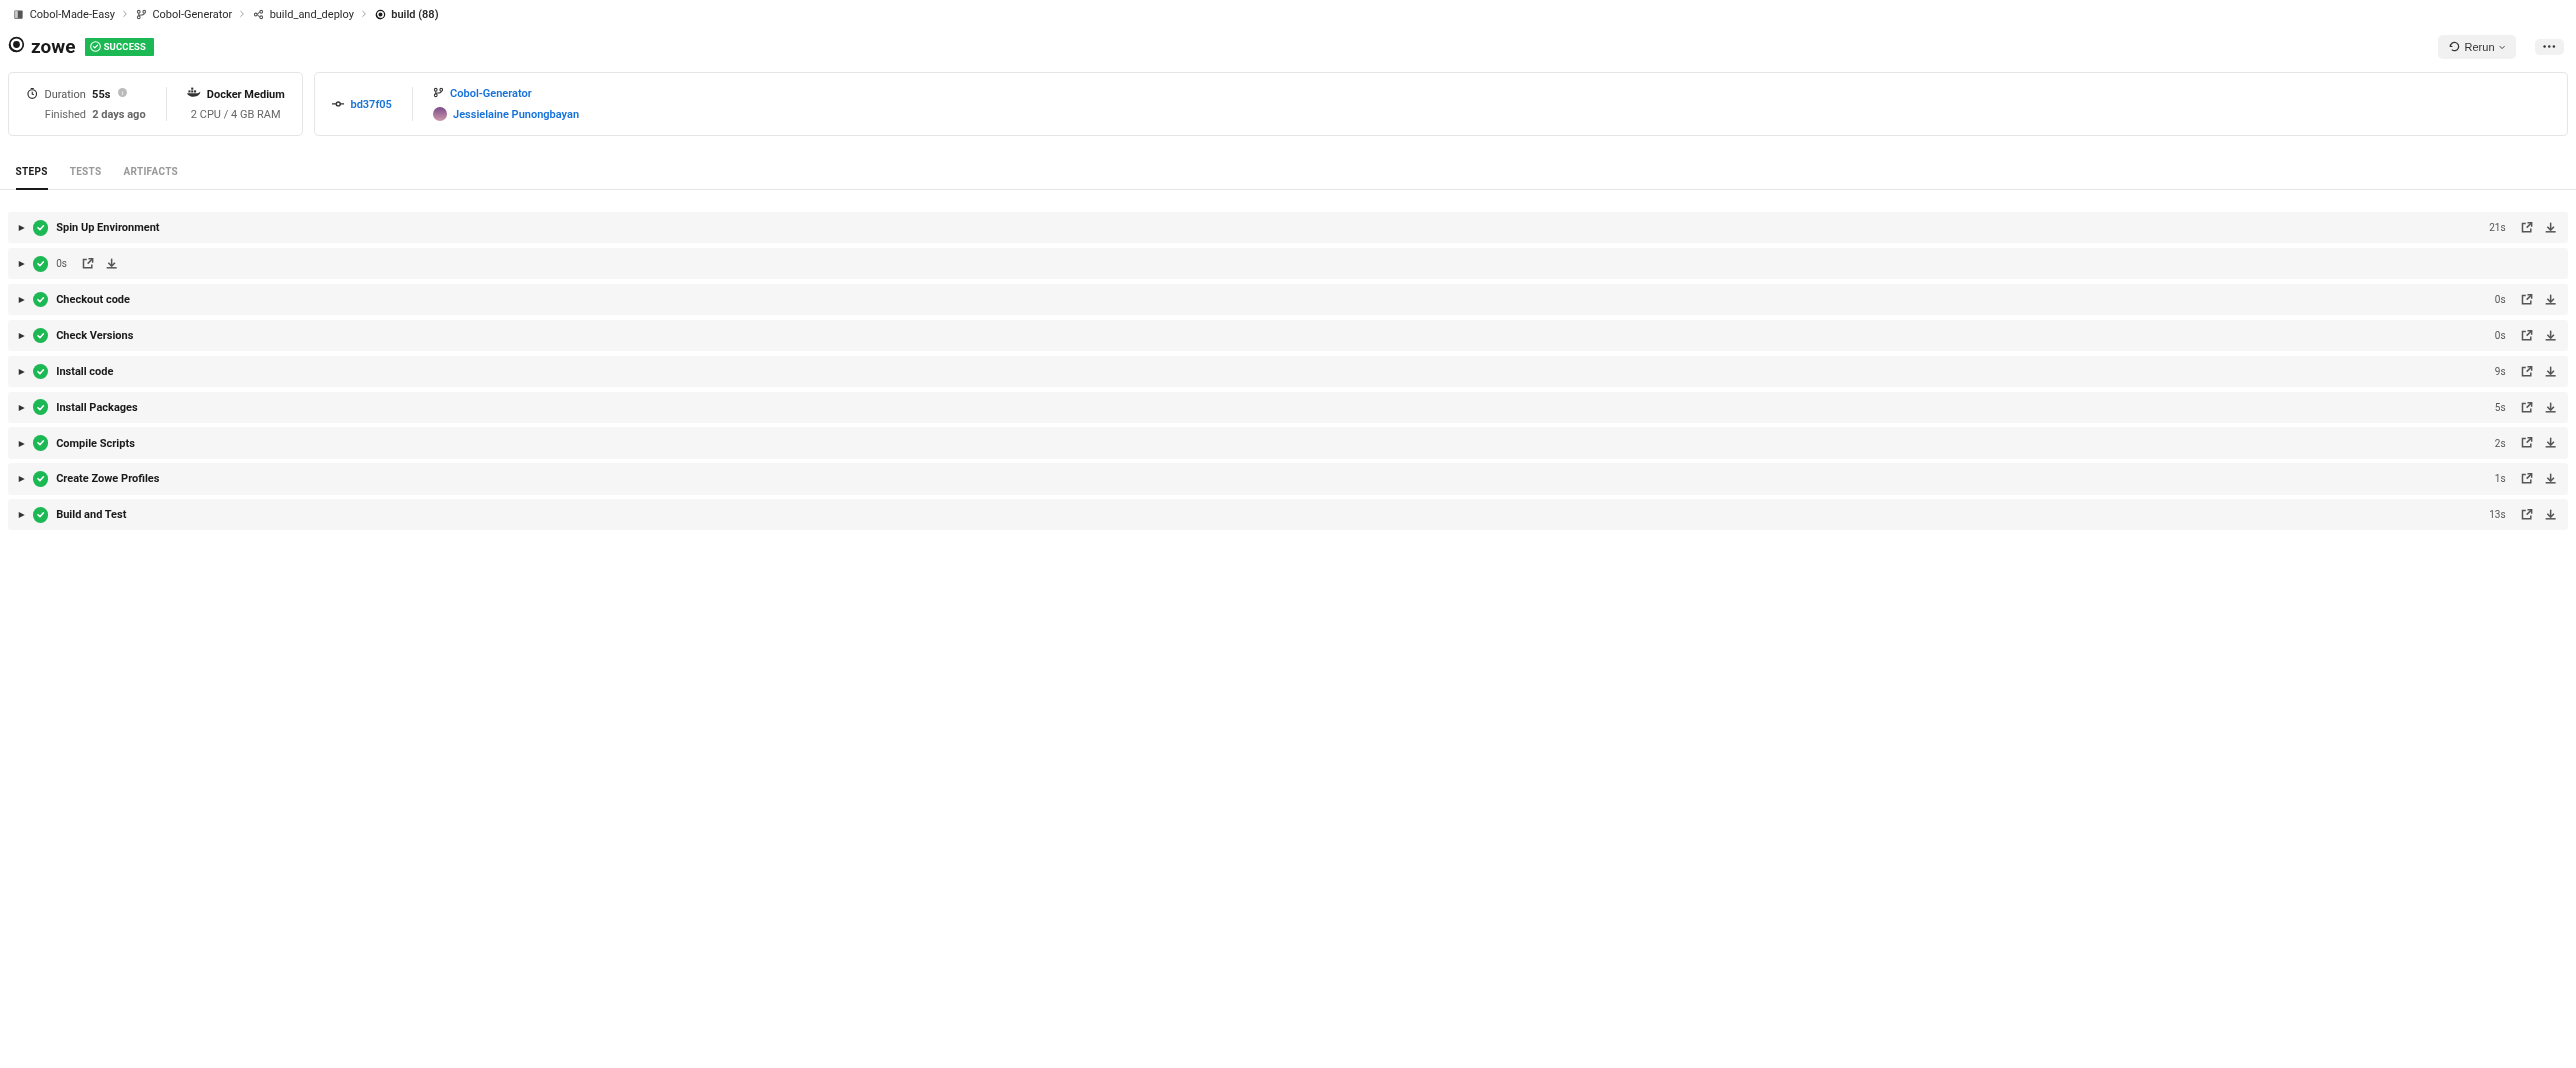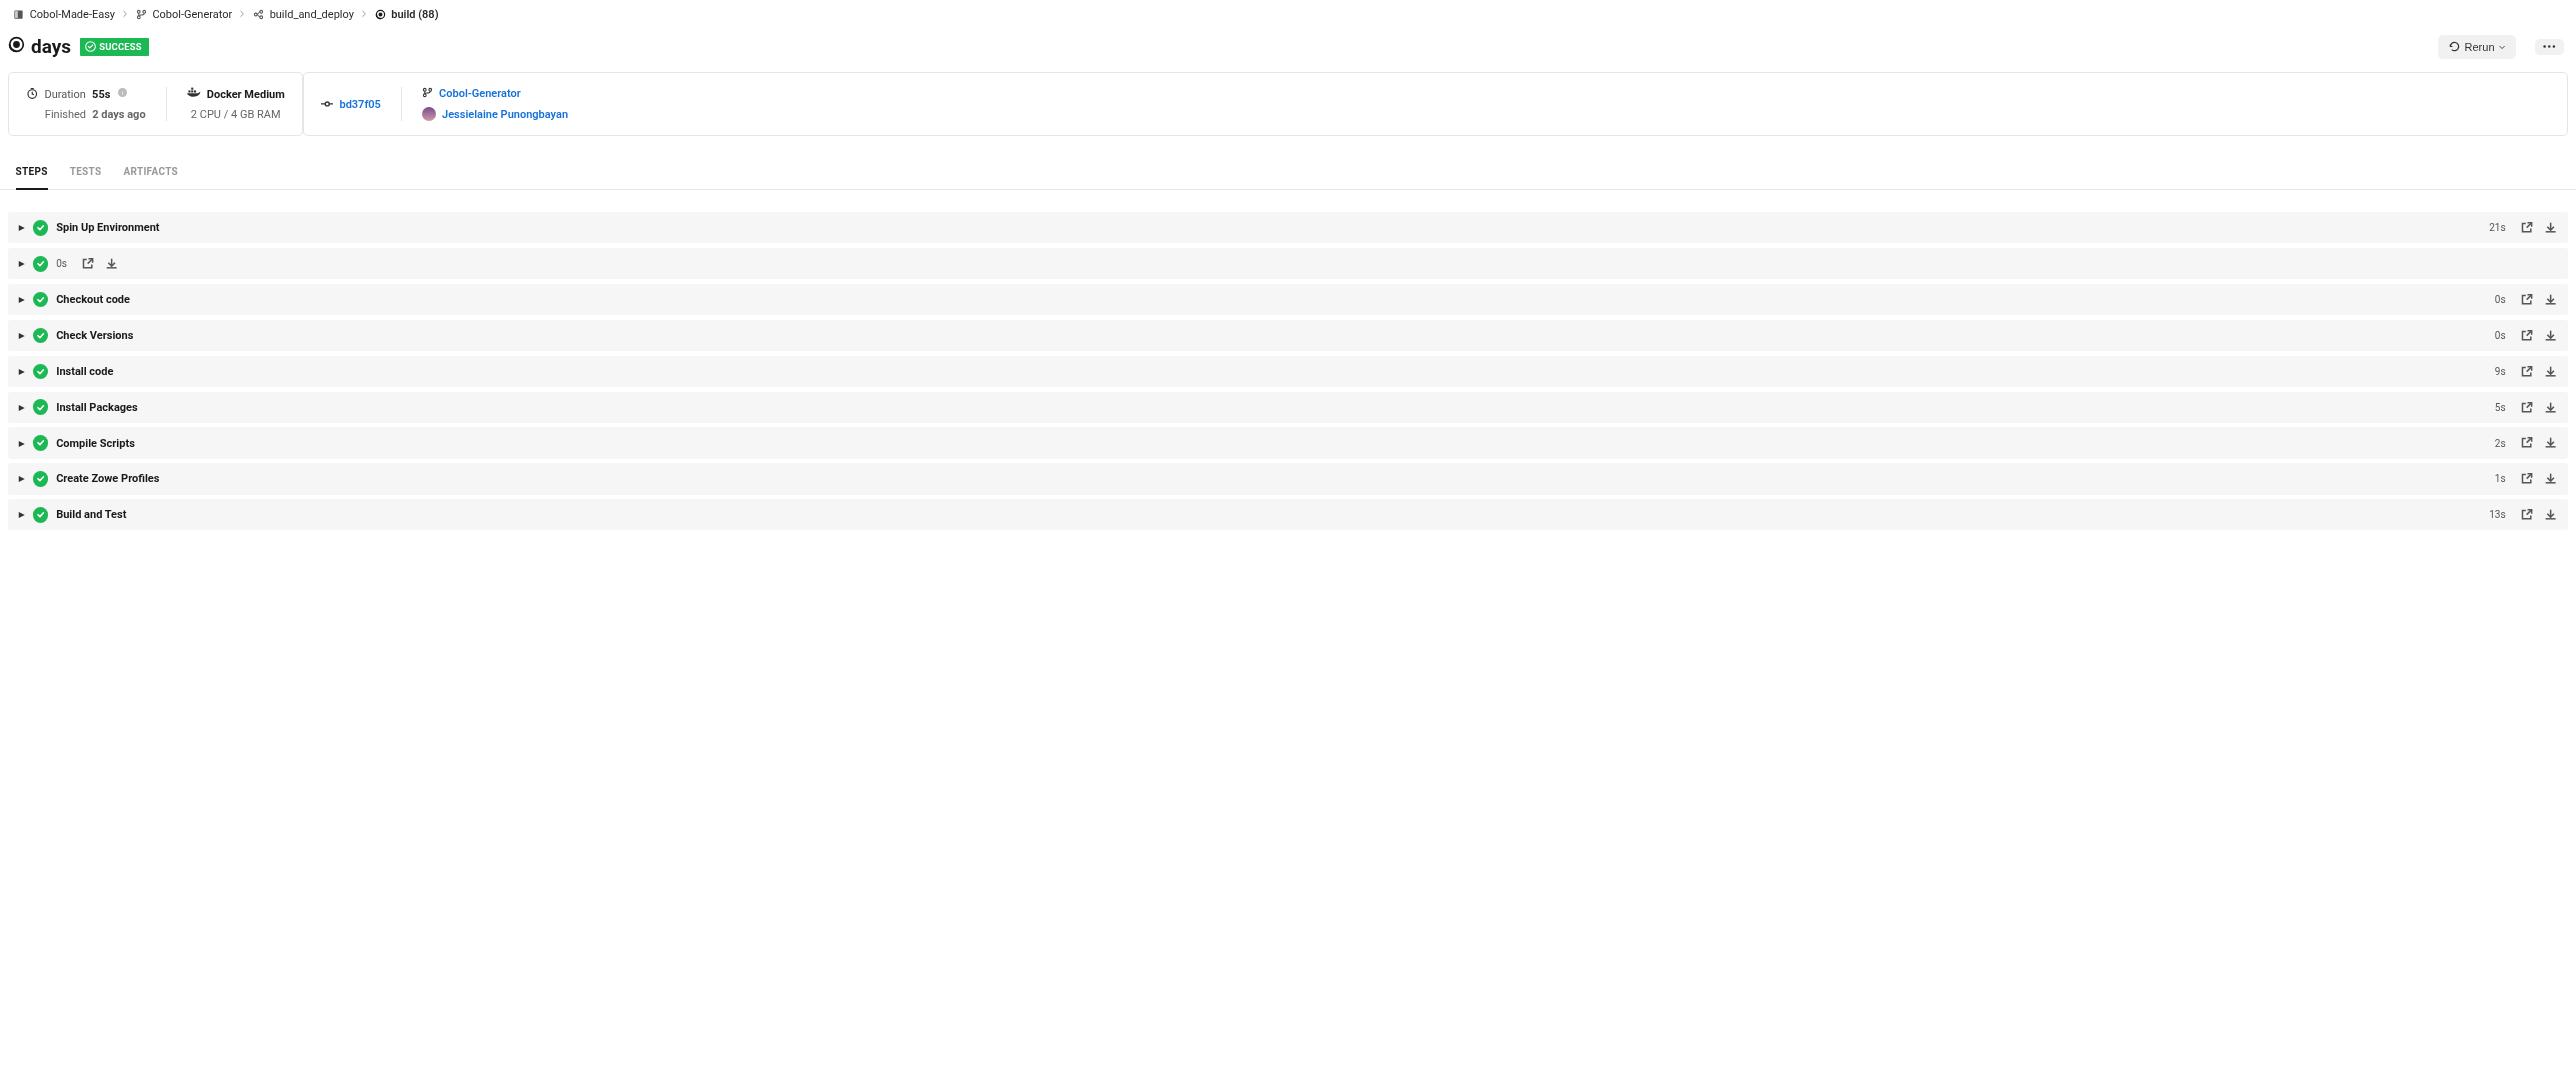--- a/index.html
+++ b/index.html
@@ -81,20 +81,21 @@
       align-items: center;
       gap: 4.7px;
       font-weight: 500;
       color: #333;
     }
     .btn-icon-only {
       padding: 6.2px 7.8px;
     }
     .info-row {
       display: flex;
+      gap: 11px;
       padding: 0 7.8px 4.7px;
     }
     .info-card {
       border: 0.8px solid #e5e5e5;
       border-radius: 4.7px;
       display: flex;
       align-items: stretch;
       padding: 14px 17px;
       gap: 20px;
     }
@@ -265,21 +266,21 @@
 <div class="header-row">
   <div class="header-left">
     <div class="build-title">
       <span>
         <svg viewBox="0 0 20 20" width="17" height="17" fill="none" stroke="#1a1a1a" stroke-width="2">
             <circle cx="10" cy="10" r="8"></circle>
             <circle cx="10" cy="10" r="3" fill="#1a1a1a"></circle>
             <path d="M2 10 A8 8 0 0 0 10 18" stroke-width="2.5"></path>
           </svg>
       </span>
-      <span>days</span>
+      <span>zowe</span>
     </div>
     <span class="status-badge">
       <svg viewBox="0 0 16 16">
           <circle cx="8" cy="8" r="7" fill="none" stroke="#fff" stroke-width="1.5"></circle>
           <path d="M5 8 L7 10 L11 6" stroke="#fff" stroke-width="1.8" fill="none" stroke-linecap="round" stroke-linejoin="round"></path>
         </svg>
       <span>SUCCESS</span>
     </span>
   </div>
   <div class="header-right">

